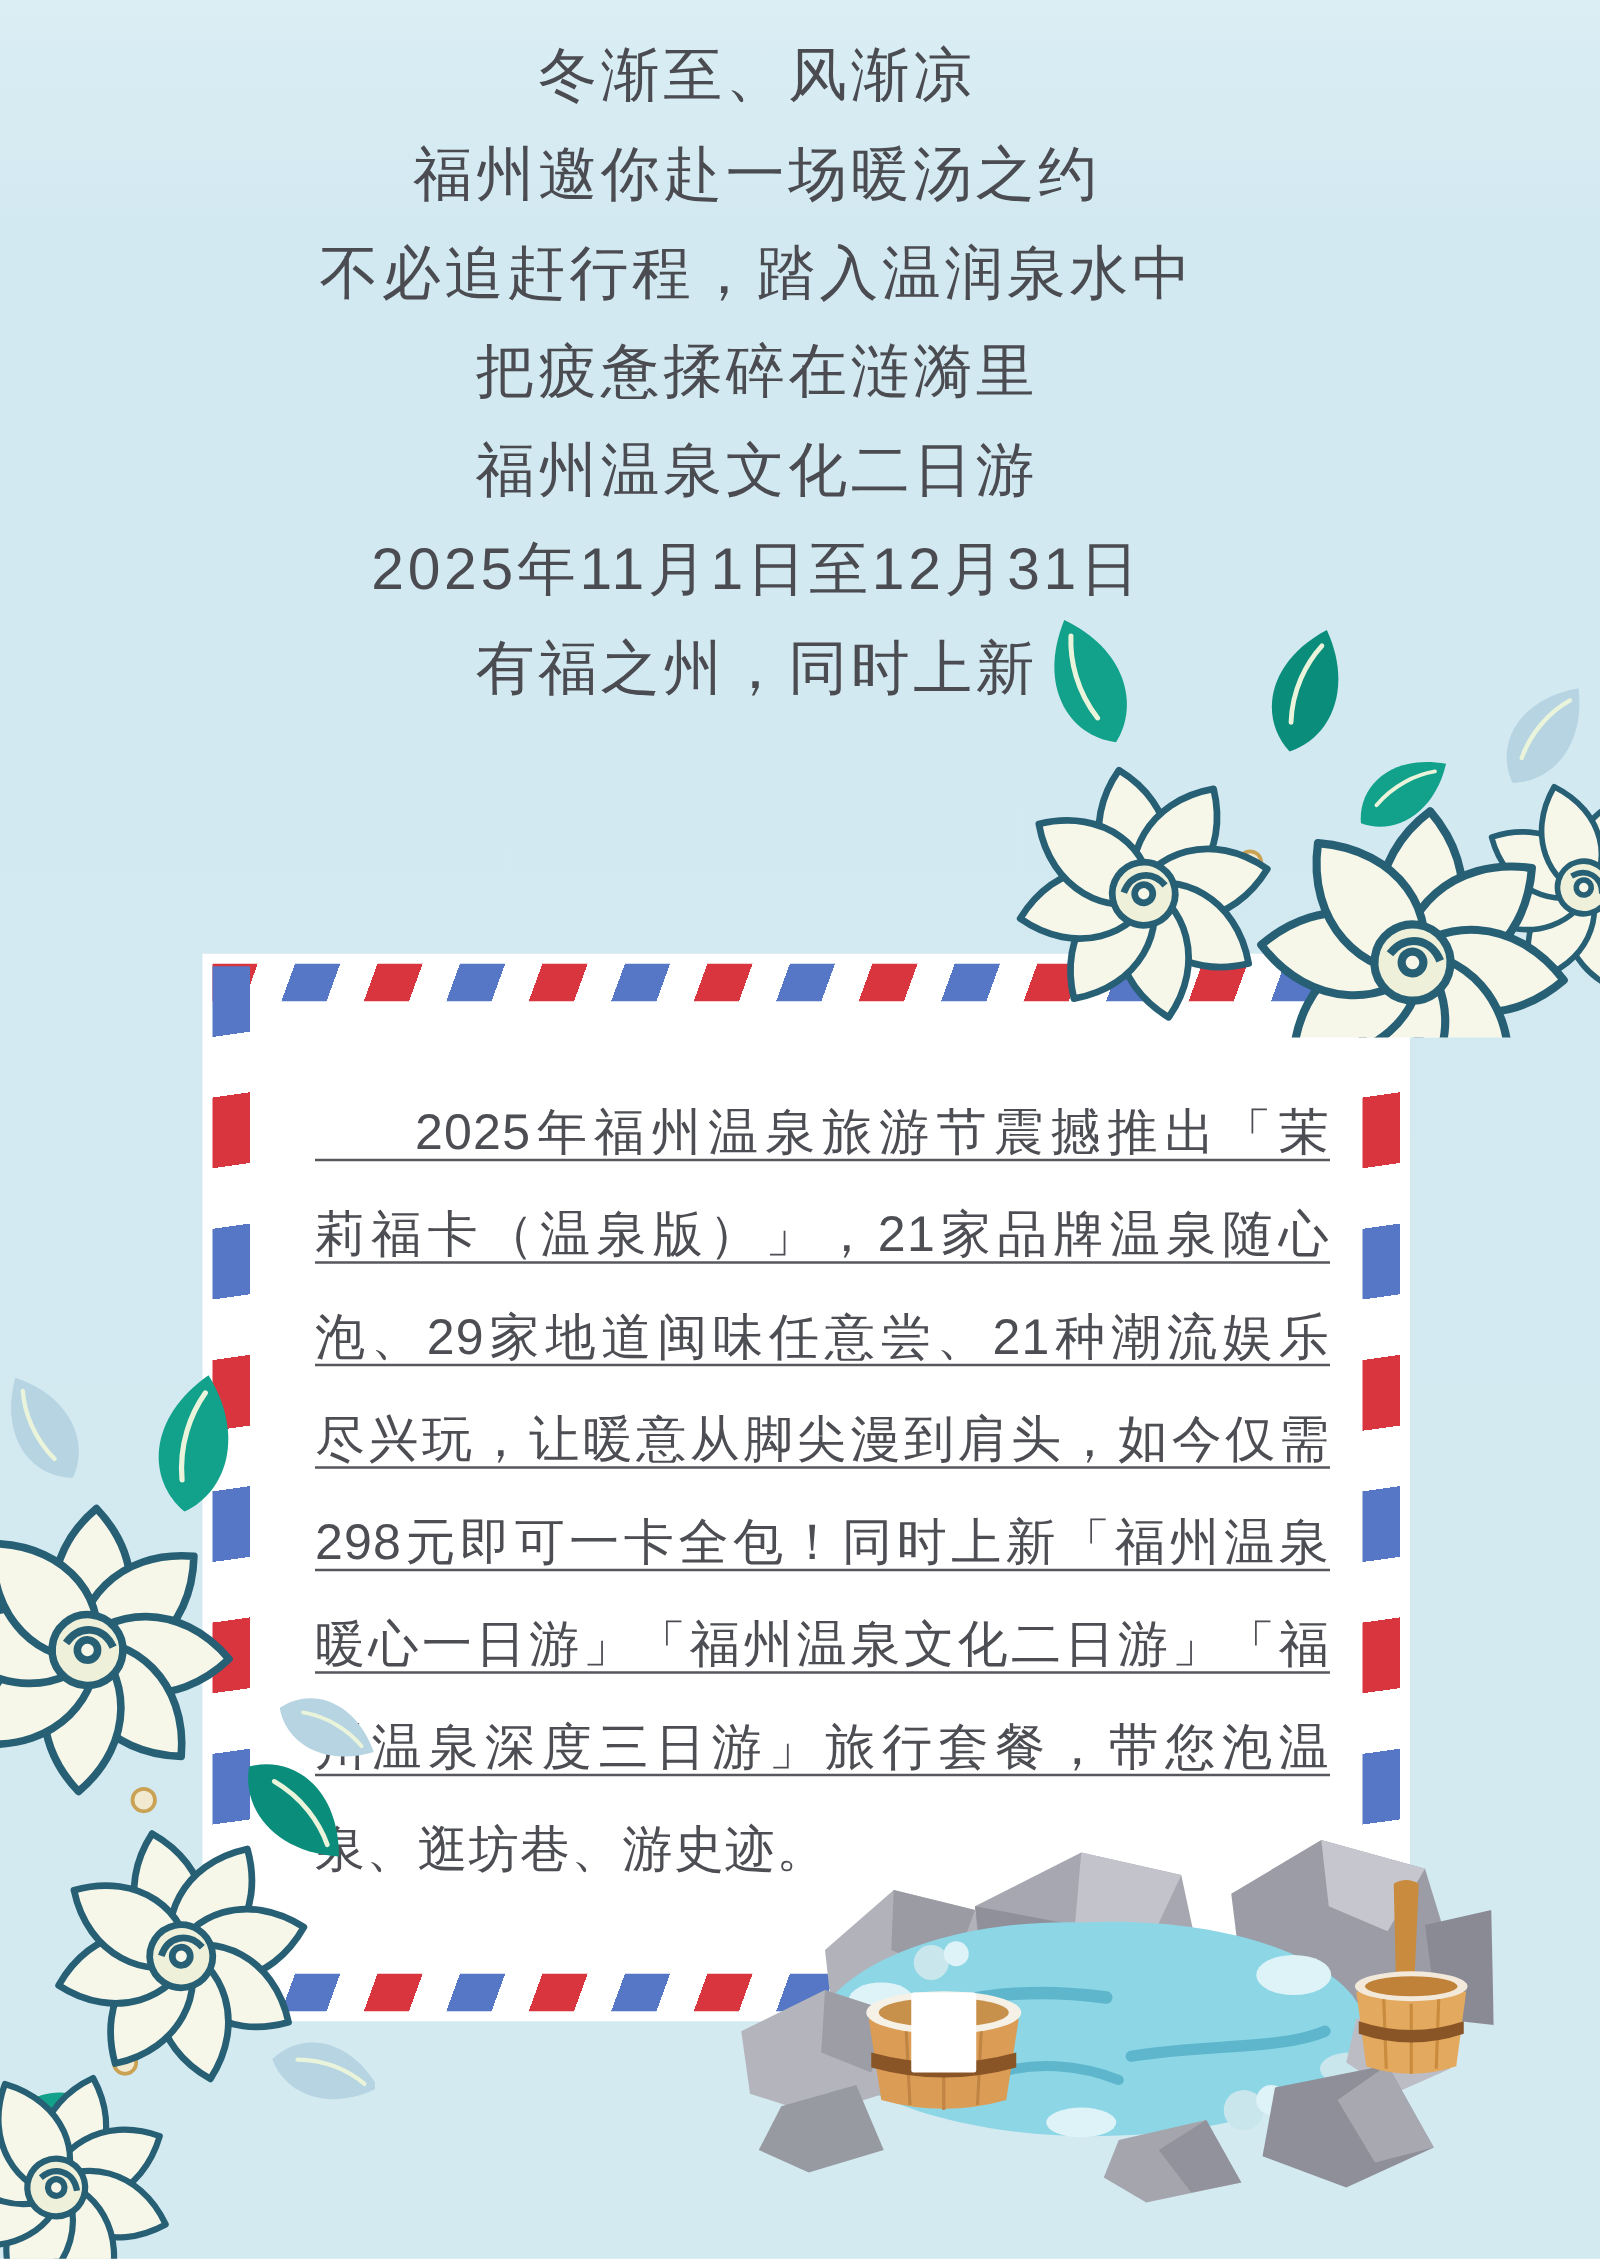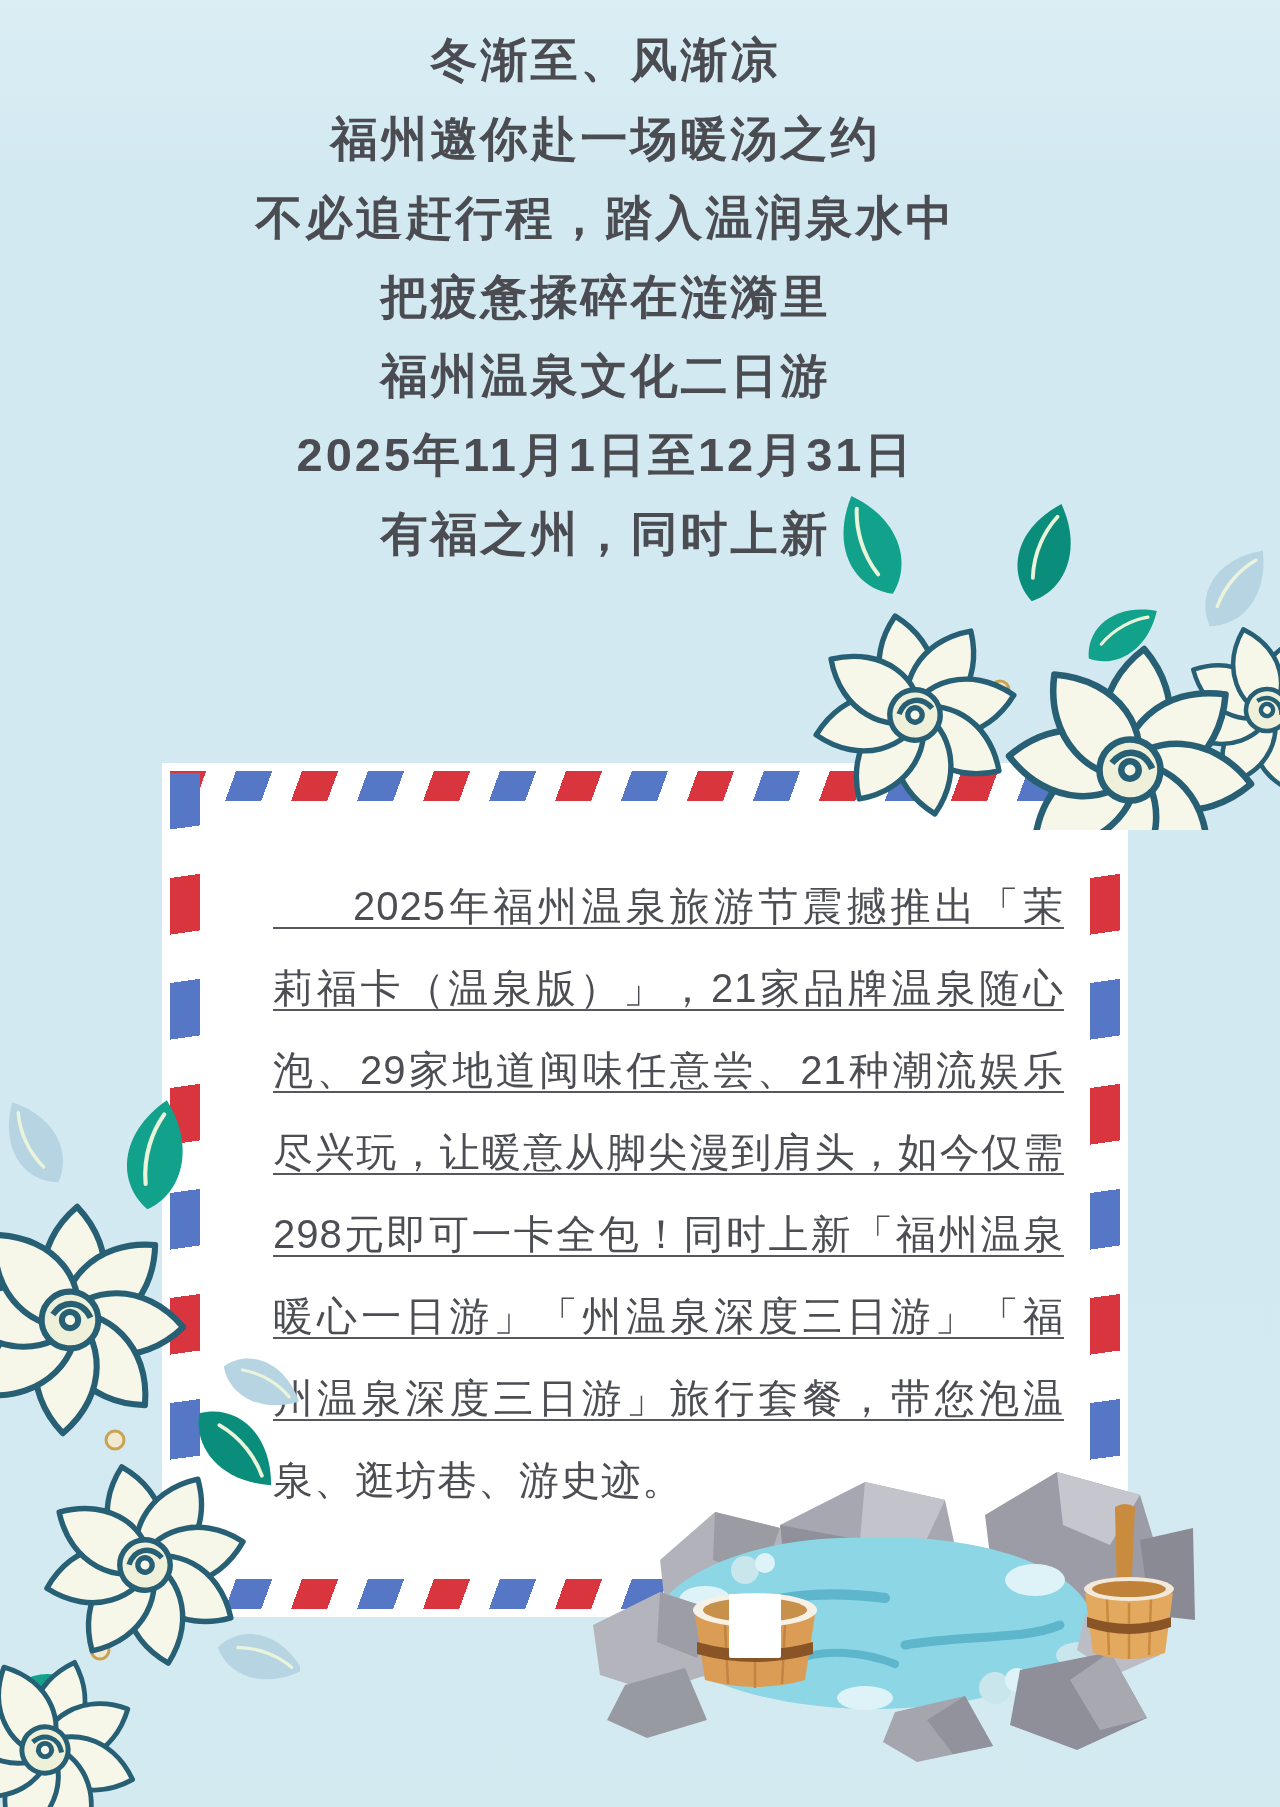--- a/index.html
+++ b/index.html
@@ -5,21 +5,21 @@
   html,body{margin:0;padding:0;}
   body{
     width:1280px;height:1807px;position:relative;overflow:hidden;
     background:linear-gradient(180deg,#daeef4 0%,#d3e9f1 10%,#d4eaf1 100%);
     font-family:"Liberation Sans","DejaVu Sans",sans-serif;
   }
   
   .poem{
     position:absolute;top:20px;left:0;width:1211px;
     text-align:center;color:#4b4c52;font-size:47px;line-height:79px;
-    letter-spacing:3px;font-weight:700;
+    letter-spacing:3px;font-weight:400;
   }
   
   .envelope{
     position:absolute;left:162px;top:763px;width:966px;height:854px;
     background:#ffffff;z-index:1;
   }
   .stripe-h{
     position:absolute;left:8px;right:8px;height:30px;
     background:repeating-linear-gradient(110deg,
       #d8353e 0 34px,#ffffff 34px 62px,#5577c5 62px 96px,#ffffff 96px 124px);
@@ -38,21 +38,20 @@
     position:absolute;left:90px;right:64px;top:84px;
     color:#4d4e54;font-size:40px;letter-spacing:1px;
   }
   .letter .line{
     height:82px;box-sizing:border-box;
     border-bottom:2px solid #57585d;
     display:block;line-height:118px; 
     overflow:hidden;
     text-align:justify;text-align-last:justify;text-justify:inter-character;
     white-space:nowrap;
-    margin-left:21px;
   }
   .letter .line.first{padding-left:80px;}
   .letter .line.last{
     border-bottom:none;text-align-last:left;
   }
   .letter .line.last span{
     display:inline-block;border-bottom:2px solid #a3a3a3;
     padding-right:72px;line-height:80px;height:82px;box-sizing:border-box;
   }
   
@@ -103,21 +102,21 @@
   <div class="stripe-h bottom"></div>
   <div class="stripe-v left"></div>
   <div class="stripe-v right"></div>
 
   <div class="letter">
     <div class="line first">2025年福州温泉旅游节震撼推出「茉</div>
     <div class="line">莉福卡（温泉版）」，21家品牌温泉随心</div>
     <div class="line">泡、29家地道闽味任意尝、21种潮流娱乐</div>
     <div class="line">尽兴玩，让暖意从脚尖漫到肩头，如今仅需</div>
     <div class="line">298元即可一卡全包！同时上新「福州温泉</div>
-    <div class="line">暖心一日游」「州温泉深度三日游」「福</div>
+    <div class="line">暖心一日游」「福州温泉文化二日游」「福</div>
     <div class="line">州温泉深度三日游」旅行套餐，带您泡温</div>
     <div class="line last"><span>泉、逛坊巷、游史迹。</span></div>
   </div>
 </div>
 
 <svg id="flowersTR" class="decor" width="485" height="345" viewBox="0 0 485 345">
   <g>
     <use href="#lfg" xlink:href="#lfg" fill="#12a18a" transform="translate(95,100) rotate(-18) scale(1.15)"></use>
     <use href="#lfg" xlink:href="#lfg" fill="#0b8d7c" transform="translate(240,108) rotate(22) scale(1.1)"></use>
     <use href="#lfg" xlink:href="#lfg" fill="#12a18a" transform="translate(300,170) rotate(60) scale(0.9)"></use>

